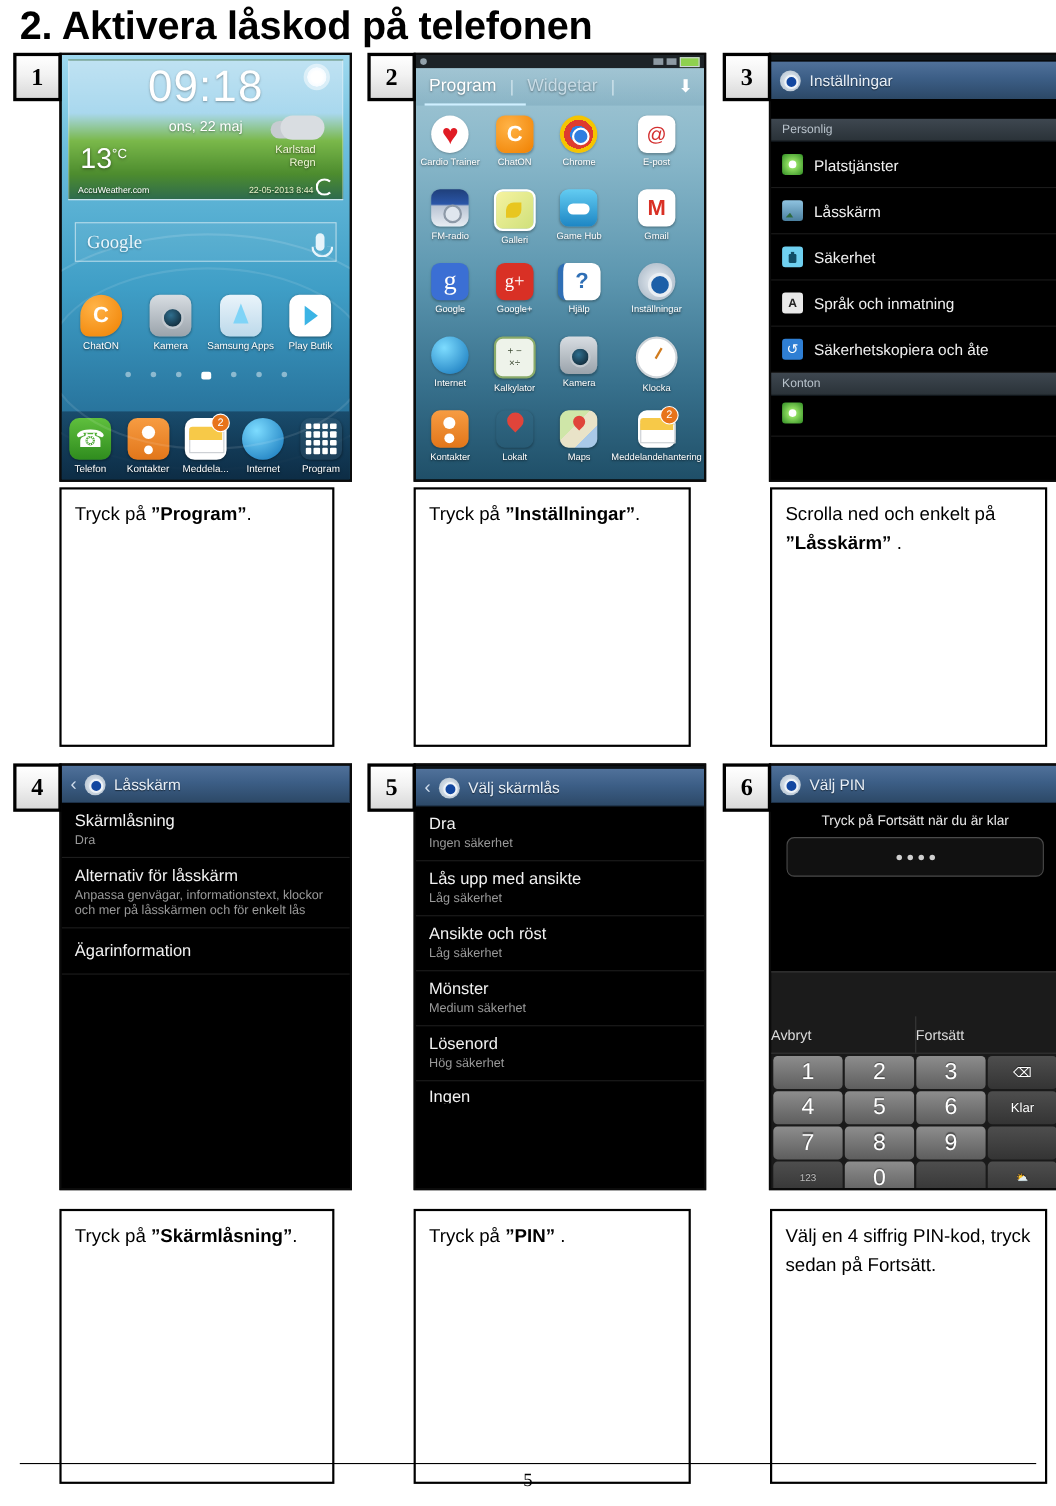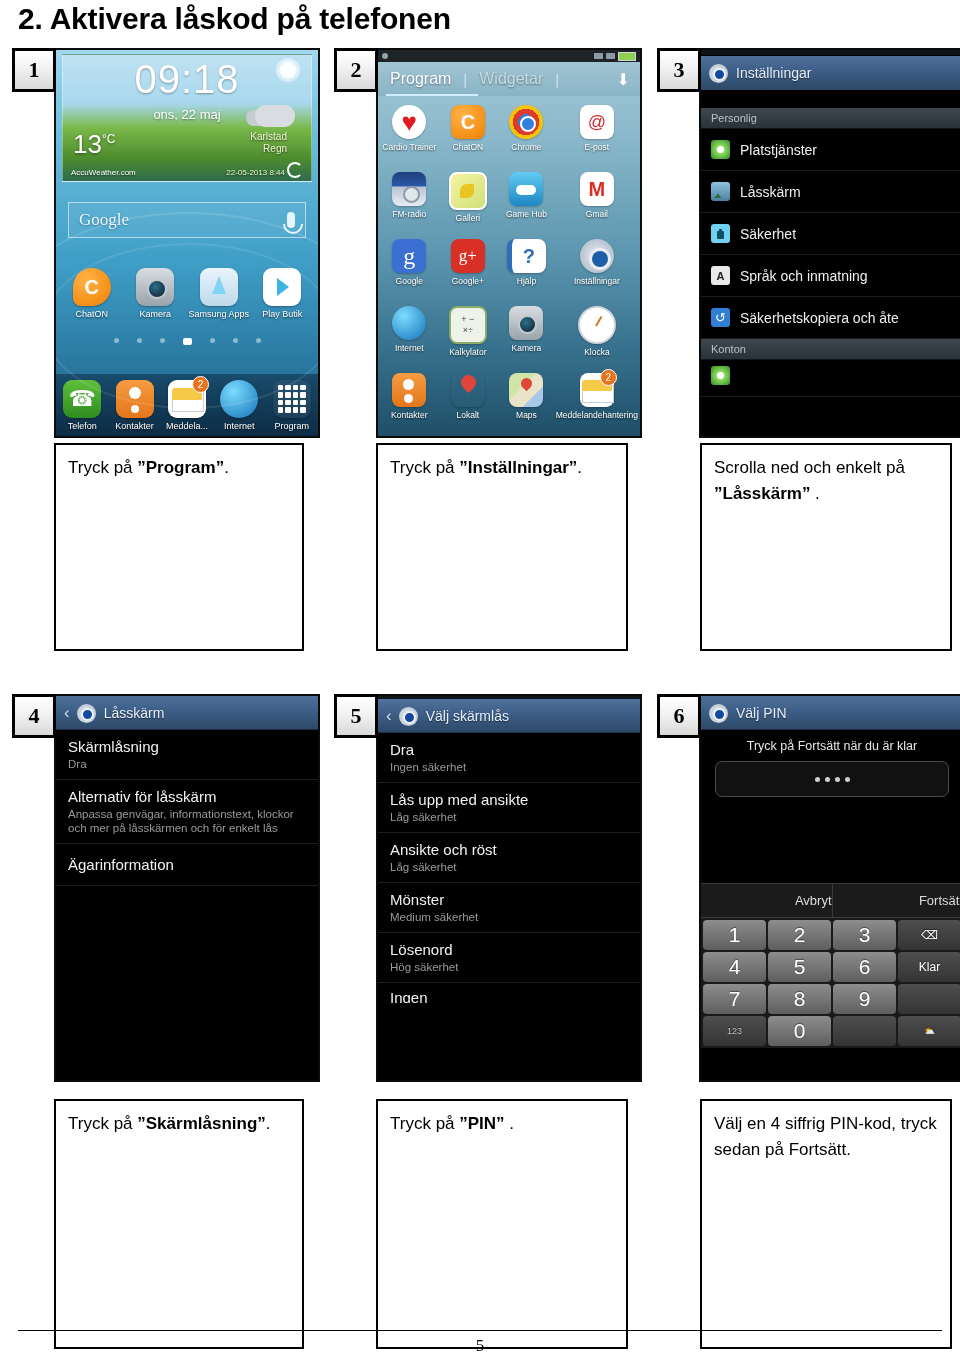--- a/index.html
+++ b/index.html
@@ -11,21 +11,21 @@
     font-family: "Liberation Sans", sans-serif;
     color: #000;
     position: relative;
     overflow: hidden;
   }
 
   
   .page-title {
     position: absolute;
     left: 18px; top: 2px;
-    font-size: 30px;
+    font-size: 36px;
     font-weight: bold;
     letter-spacing: -0.2px;
     white-space: nowrap;
   }
 
   
   .row { position: absolute; left: 0; width: 960px; }
   .row-a { top: 48px; }
   .row-b { top: 694px; }
 
@@ -345,21 +345,21 @@
     margin:0 14px;height:34px;border:1px solid #4a4a4a;border-radius:7px;
     background:#111;display:flex;align-items:center;justify-content:center;gap:5px;
   }
   .pin-field i{width:5px;height:5px;border-radius:50%;background:#cfcfcf;display:block;}
   .pin-spacer{height:86px;}
   .pin-actions{
     display:flex;border-top:1px solid #3a3a3a;border-bottom:1px solid #3a3a3a;
     background:#1b1b1b;
   }
   .pin-actions div{
-    flex:1;text-align:right;color:#dcdcdc;font-size:13px;padding:9px 0;
+    flex:1;text-align:left;color:#dcdcdc;font-size:13px;padding:9px 0;margin-top:40px;
   }
   .pin-actions div:first-child{border-right:1px solid #3a3a3a;}
   .keypad{
     background:#1a1a1a;padding:2px;display:grid;
     grid-template-columns:repeat(4,1fr);gap:2px;
   }
   .key{
     background:linear-gradient(180deg,#8d8d8d,#5e5e5e);
     border-radius:4px;height:30px;
     display:flex;align-items:center;justify-content:center;
@@ -374,21 +374,21 @@
   .cap {
     position:absolute;
     border:2px solid #000;
     box-sizing:border-box;
     background:#fff;
     padding:10px 12px 0;
     font-size:17px;
     line-height:26px;
   }
   .cap b{font-weight:bold;}
-  .cap-a { top:443px; height:208px; }
+  .cap-a { top:443px; height:236px; }
   .cap-b { top:1099px; height:250px; }
   .cap.c1 { left:54px; width:250px; }
   .cap.c2 { left:376px; width:252px; }
   .cap.c3 { left:700px; width:252px; }
 
   
   .footer-rule{
     position:absolute;left:18px;right:18px;top:1330px;
     border-top:1px solid #000;
   }

